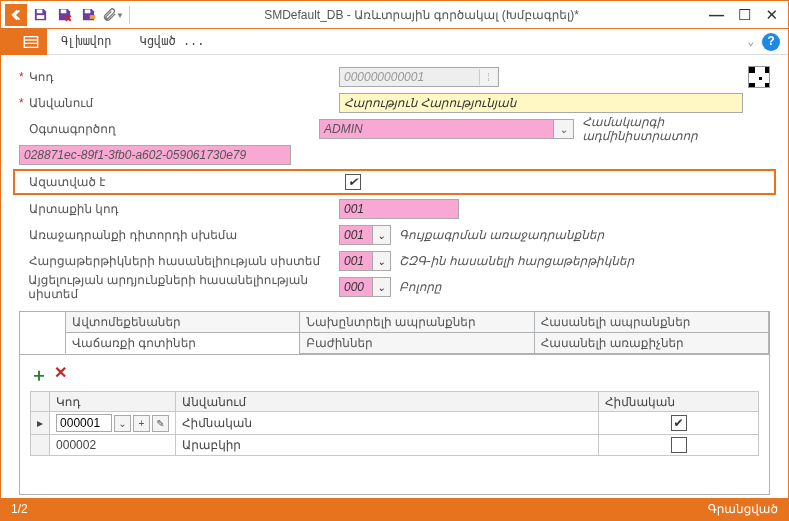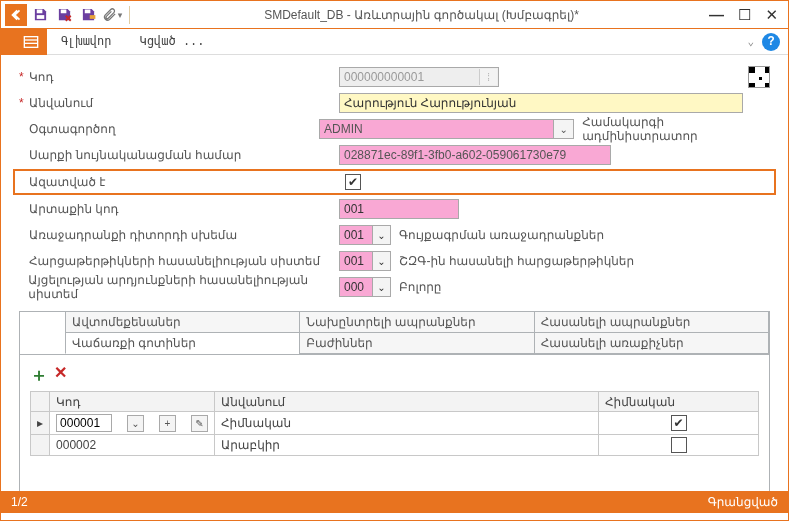--- a/index.html
+++ b/index.html
@@ -69,21 +69,21 @@
   .chev { color:#888; font-size:11px;}
   
   .form-area { padding:10px 18px 4px 18px; }
   .form-row {
     display:flex; align-items:center; height:24px; margin-bottom:2px;
     position:relative;
   }
   .req-mark { color:#c62828; width:10px; display:inline-block;}
   .form-label { width:320px; display:flex; align-items:center;}
   .form-label .lt { color:#555;}
-  .ctrl-col { display:flex; align-items:center; gap:8px;}
+  .ctrl-col { display:flex; align-items:center; gap:8px;font-style:italic;}
   .txt, .sel, .inp {
     height:20px; border:1px solid #a9a9a9; padding:0 4px; font-size:12px;
     background:#f9a8d4; display:flex; align-items:center;
   }
   .code-field {
     width:160px; background:#eee; color:#888; position:relative;
   }
   .code-field .pick {
     position:absolute; right:1px; top:1px; width:18px; height:16px;
     background:#f3f3f3; border-left:1px solid #ccc;
@@ -150,33 +150,33 @@
   .tb-actions { display:flex; gap:6px; margin-bottom:4px;}
   .plus { color:#2e7d32; font-size:18px; font-weight:bold; cursor:pointer;}
   .xdel { color:#c62828; font-size:16px; font-weight:bold; cursor:pointer;}
   table.grid { width:100%; border-collapse:collapse;}
   table.grid th, table.grid td {
     border:1px solid #c8c8c8; padding:2px 6px; font-weight:normal;
     text-align:left; height:20px; font-size:12px; color:#444;
   }
   table.grid th { background:#f3f3f3;}
   .row-ptr { width:18px; text-align:center; color:#666; background:#f3f3f3;}
-  .code-cell { display:flex; align-items:flex-end; gap:15px;}
+  .code-cell { display:flex; align-items:flex-end; gap:2px;}
   .code-cell input {
     width:56px; height:18px; border:1px solid #a9a9a9; font-size:12px; padding:0 3px;
   }
   .mini-btn {
     width:17px; height:17px; border:1px solid #a9a9a9; background:#f4f4f4;
     display:flex; align-items:center; justify-content:center; font-size:10px;
     cursor:pointer; color:#555;
   }
   .cell-chk { display:flex; justify-content:center;}
   
   .status {
-    position:absolute; left:0; right:0; bottom:7px; height:22px;
+    position:absolute; left:0; right:0; bottom:0; height:22px;
     background:#e8731f; color:#fff; display:flex; align-items:center;
     padding:0 10px; font-size:12px;
   }
   .status .right { margin-left:auto;}
 </style>
 </head>
 <body>
 
 <div class="titlebar">
   <div class="tb-left">
@@ -275,24 +275,20 @@
     <div class="ctrl-col">
       <div class="txt user-field">
         <span>ADMIN</span>
         <div class="dd">⌄</div>
       </div>
       <span class="desc-text">Համակարգի ադմինիստրատոր</span>
     </div>
   </div>
 
   <div class="form-row">
-    <div class="form-label">
-        <span class="req-mark" style="visibility:hidden">*</span>
-        <span class="lt">Սարքի նույնականացման համար</span>
-      </div>
     <div class="ctrl-col">
       <div class="txt serial-field">
           <span>028871ec-89f1-3fb0-a602-059061730e79</span>
         </div>
     </div>
   </div>
 
   <div class="form-row hl-row">
     <div class="form-label" style="width:326px;">
         <span class="req-mark" style="visibility:hidden">*</span>

